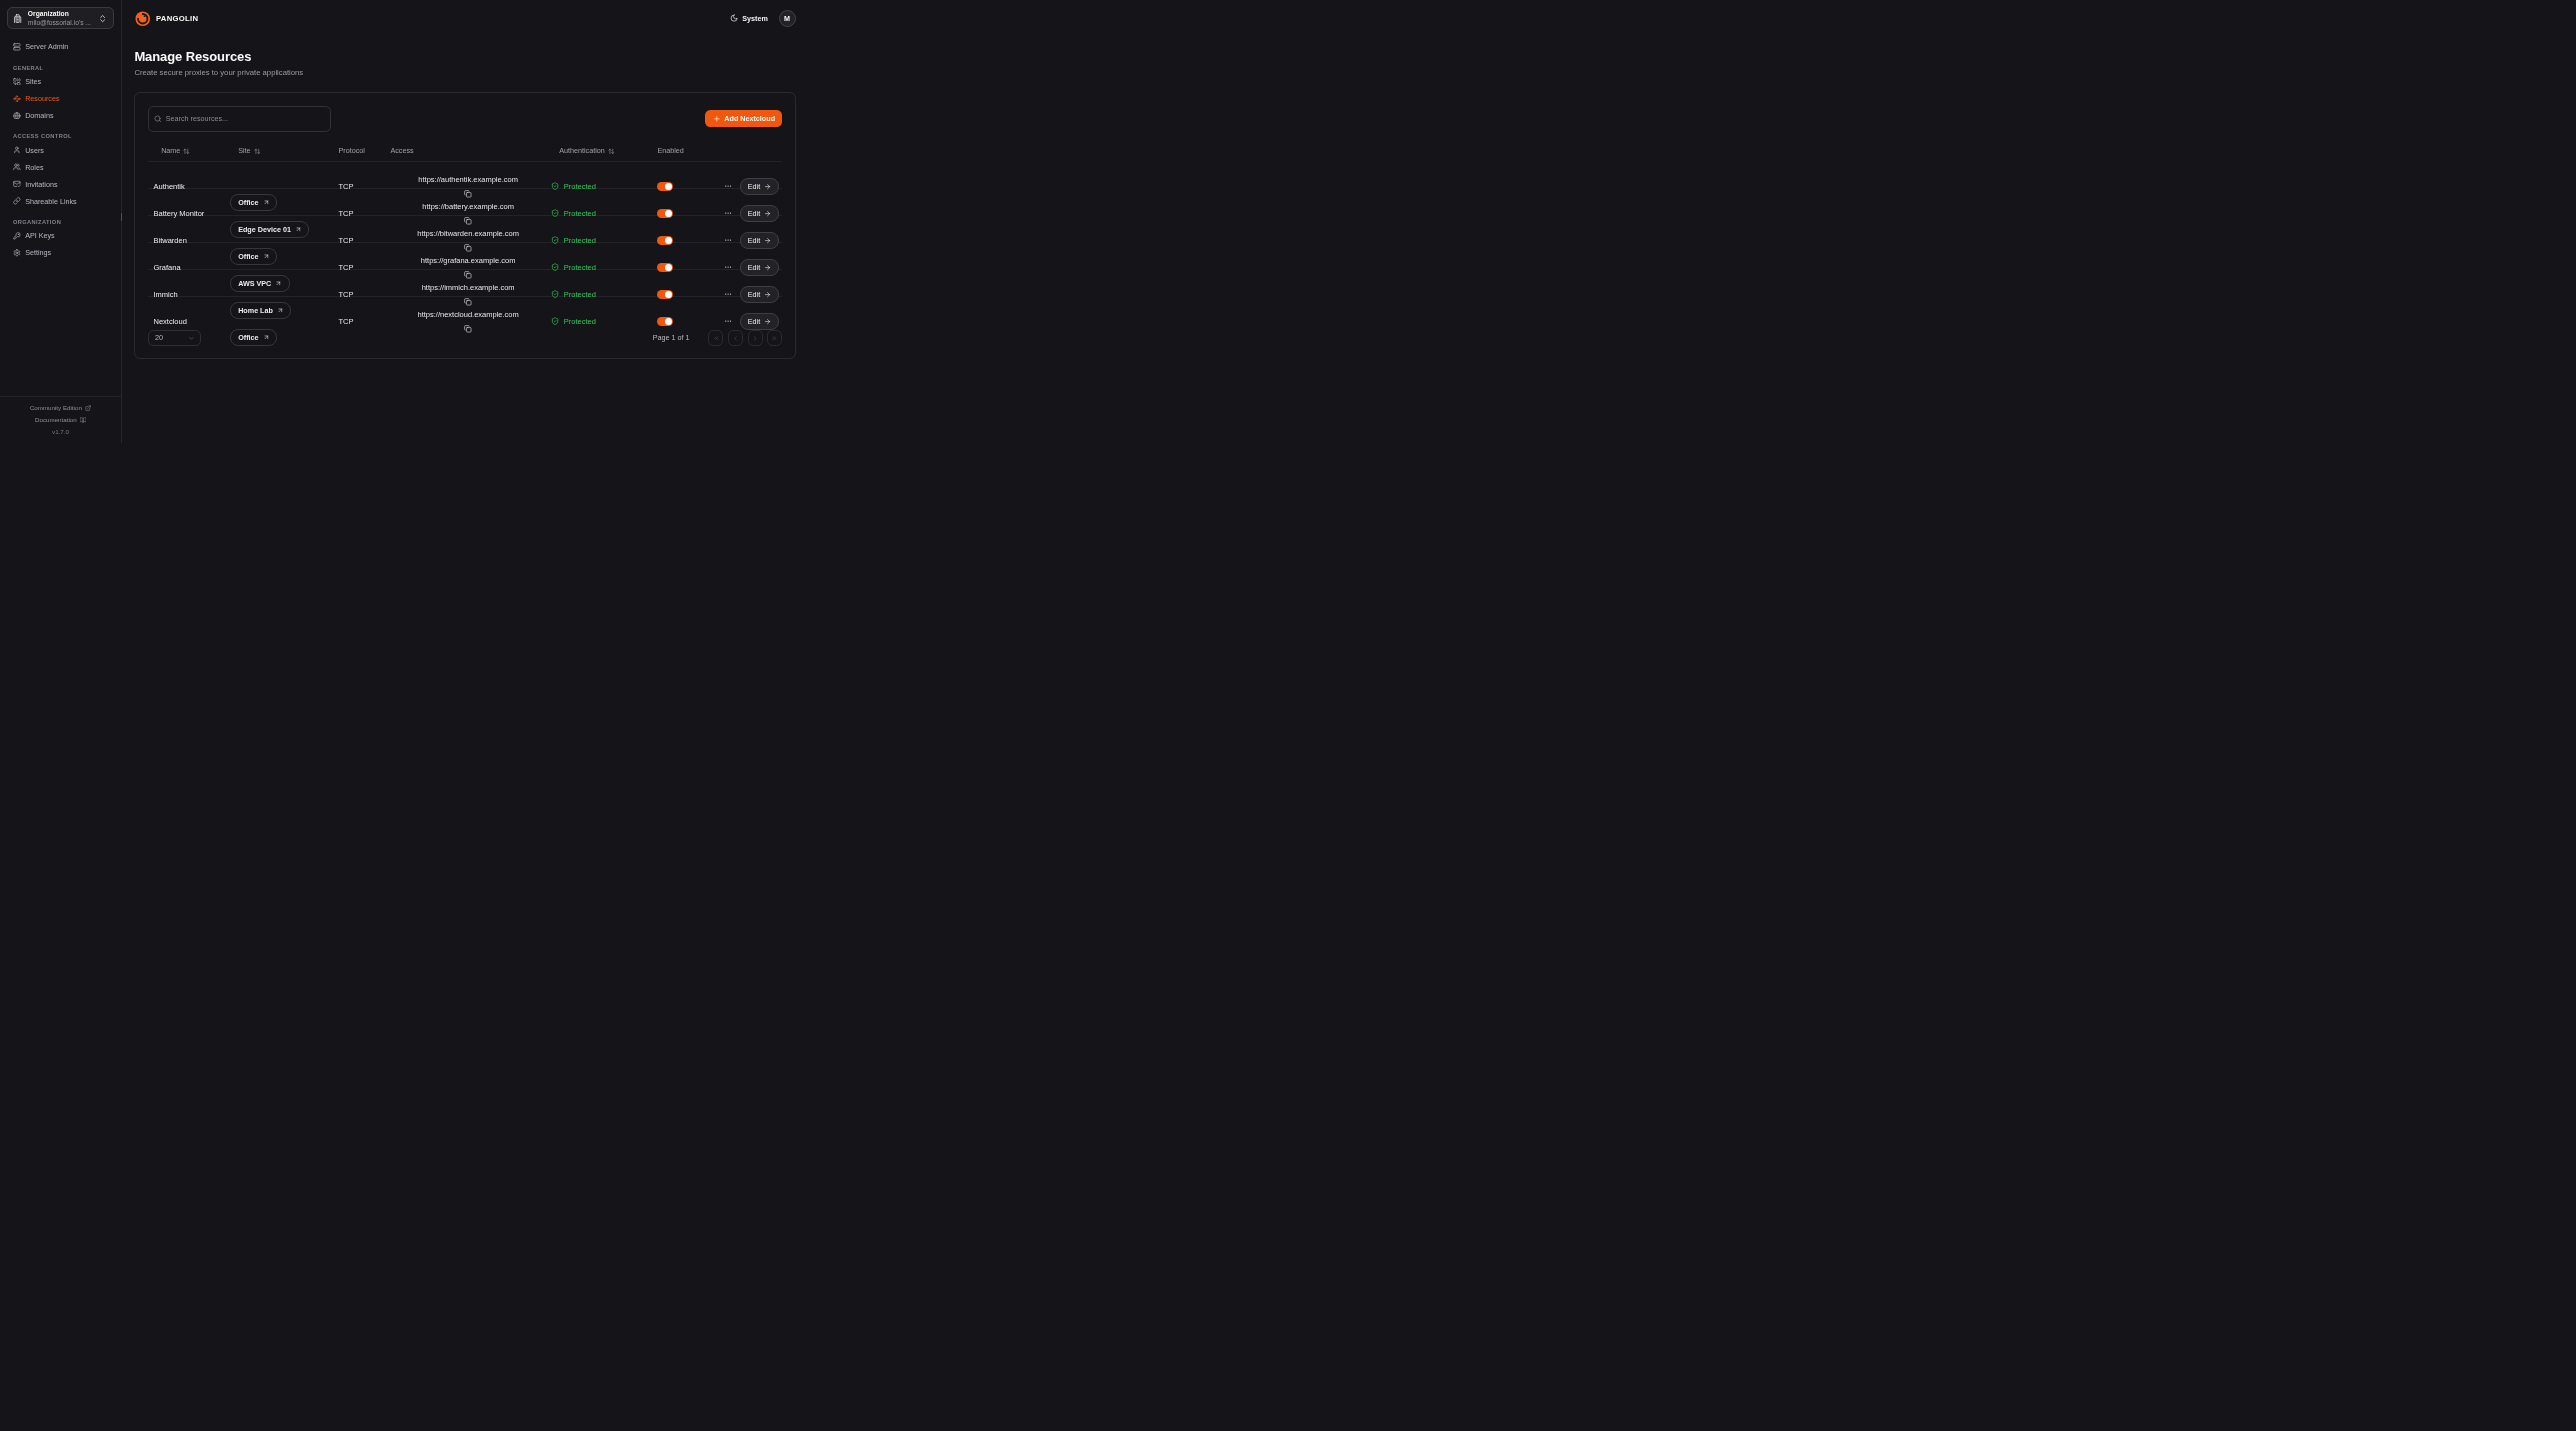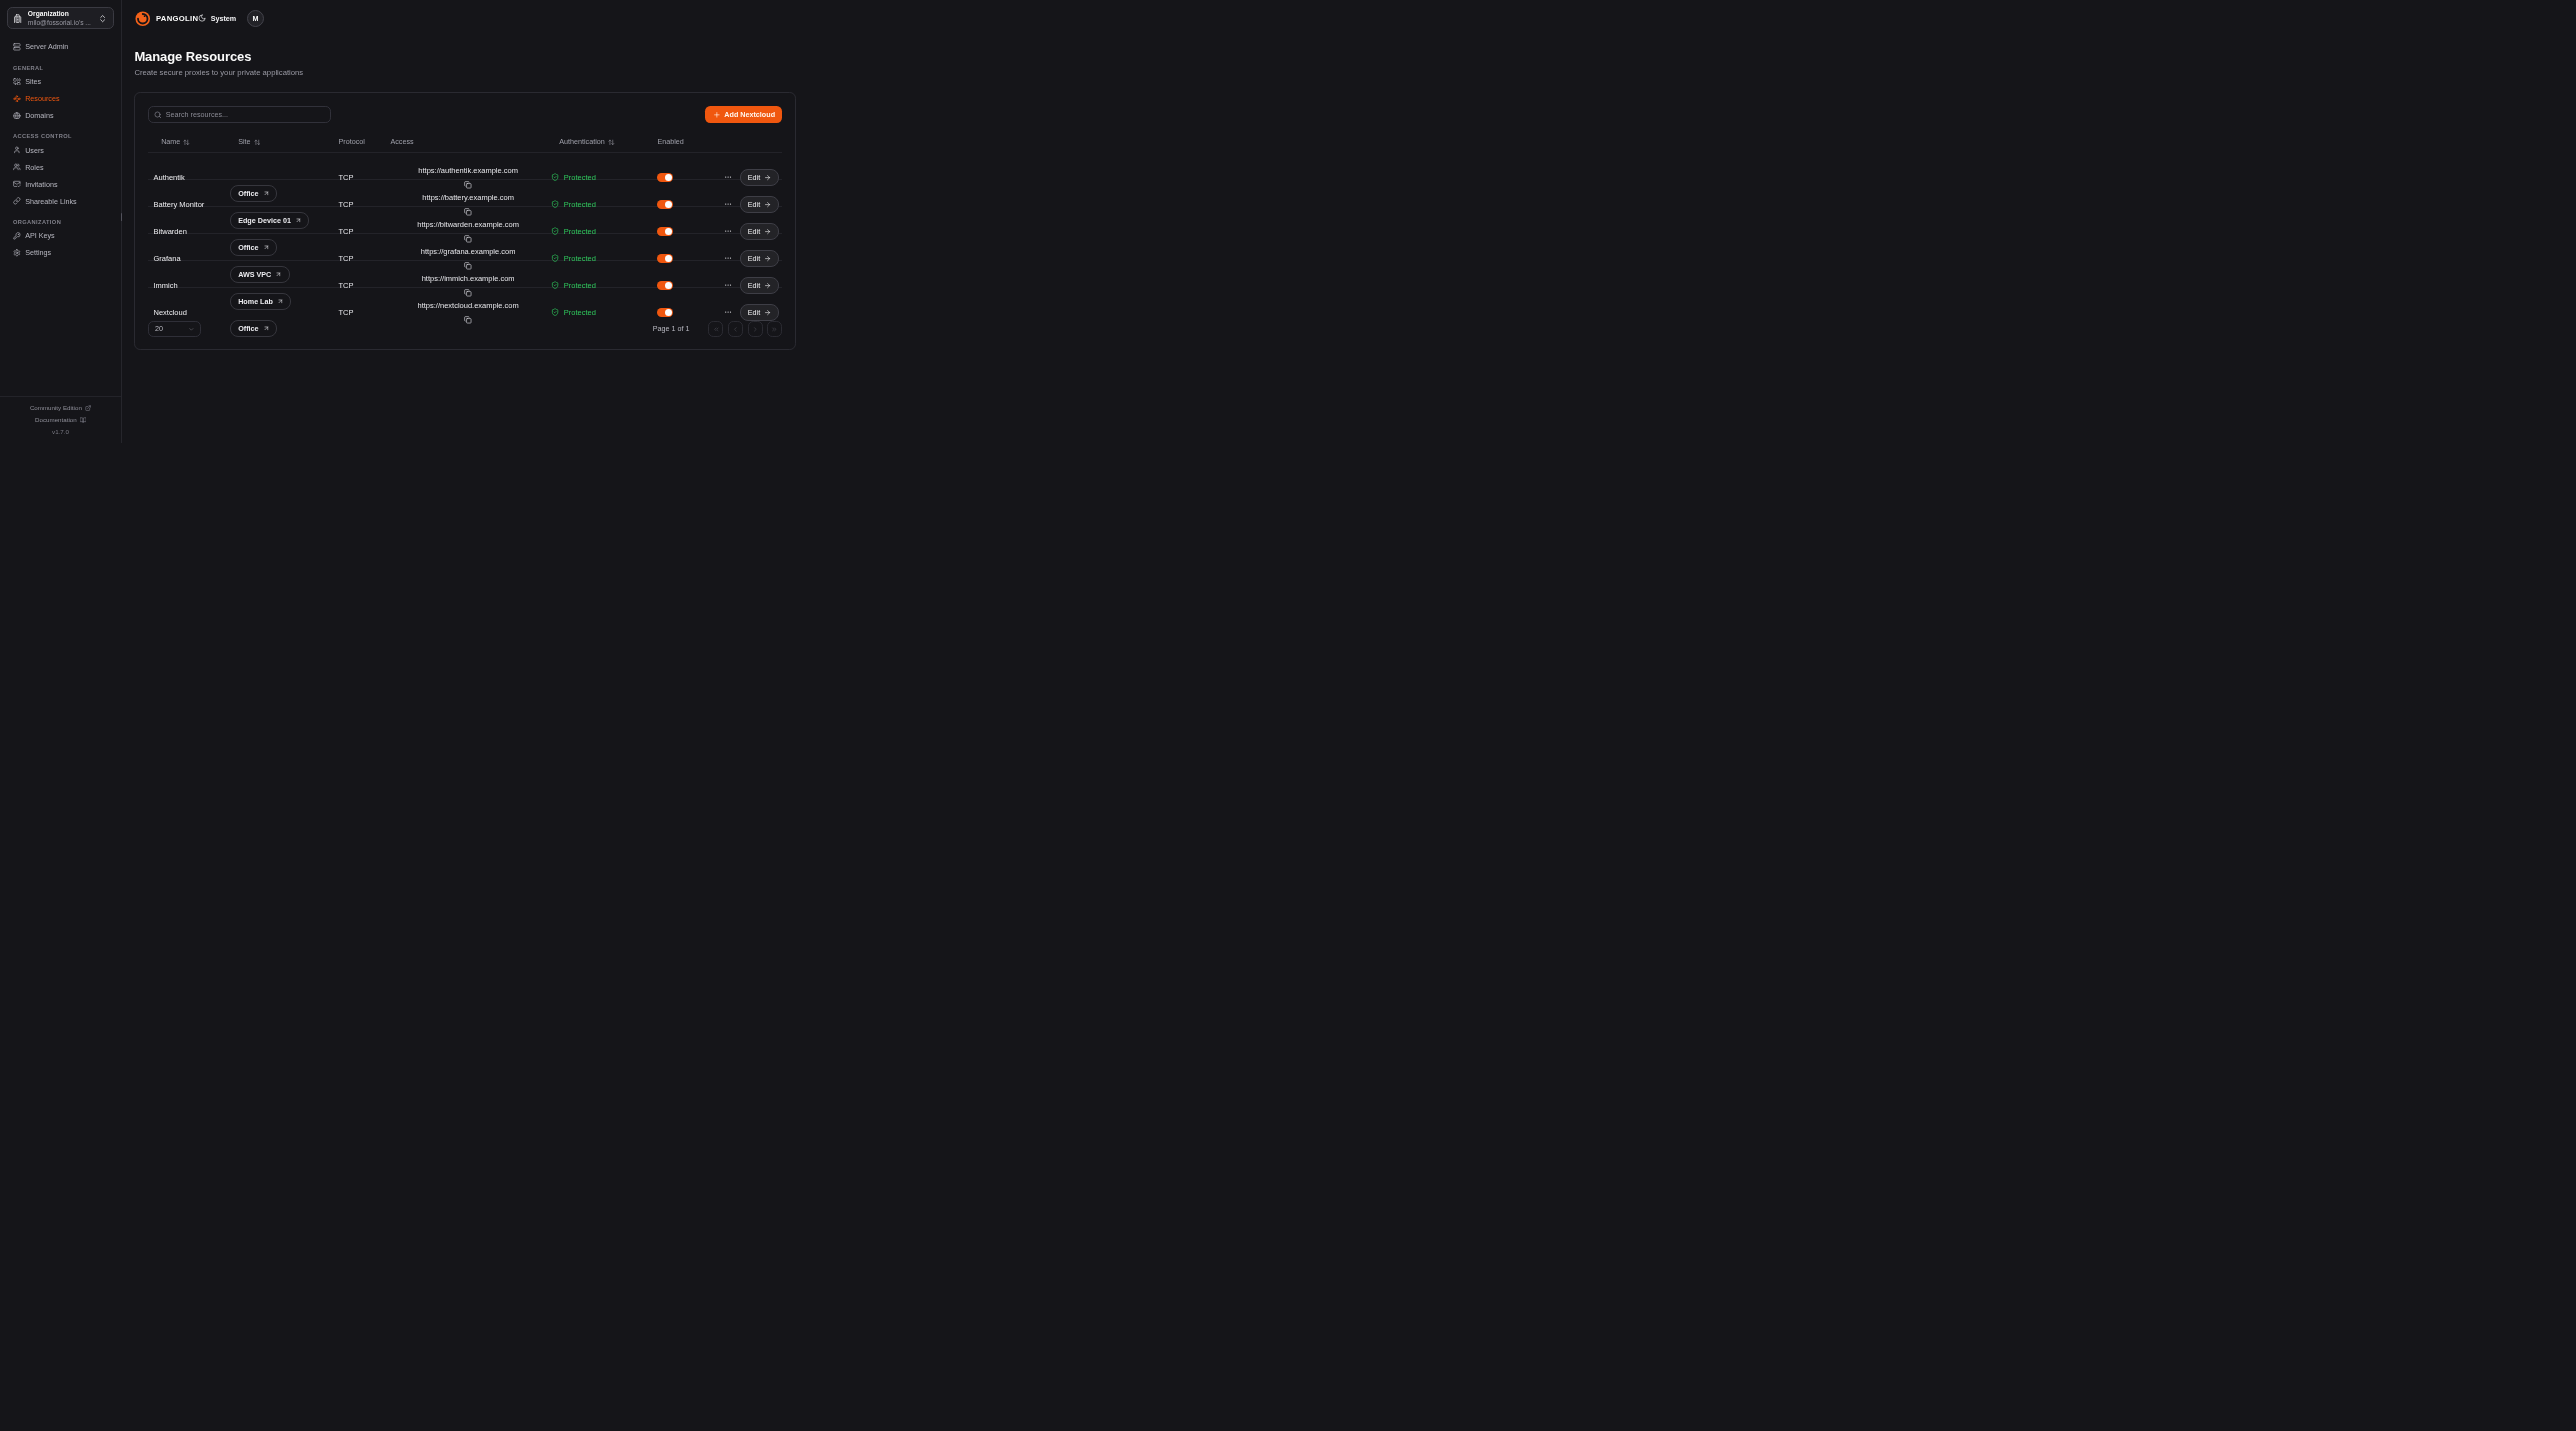--- a/index.html
+++ b/index.html
@@ -31,36 +31,36 @@
 
   .resize-handle { position:absolute; right:-1px; top:213px; width:1.5px; height:8.2px; background:#52525c; border-radius:1px; cursor:col-resize; }
 
   .sidebar-footer { border-top:0.5px solid #232329; padding:4.6px 0 5.2px; }
   .footer-line { display:flex; align-items:center; justify-content:center; gap:3.1px; font-size:6.2px; color:#8f8f99; height:12px; cursor:pointer; }
   .footer-line .icon { width:6.2px; height:6.2px; color:#8f8f99; }
   .footer-version { color:#7a7a84; cursor:default; }
 
   
   .main { flex:1; display:flex; flex-direction:column; padding:0 12.4px; overflow:hidden; }
-  .topbar { height:37px; display:flex; align-items:center; }
+  .topbar { height:37px; display:flex; align-items:center; justify-content:space-between; }
   .brand { display:flex; align-items:center; gap:4.1px; cursor:pointer; }
   .brand-logo { width:17.5px; height:17.5px; }
   .brand-name { font-size:7.7px; font-weight:700; letter-spacing:0.3px; color:#fafafa; }
   .topbar-right { display:flex; align-items:center; gap:10.8px; }
   .theme-toggle { display:flex; align-items:center; gap:4.1px; font-size:7.2px; font-weight:600; color:#f2f2f4; cursor:pointer; }
   .theme-toggle .icon { width:8.2px; height:8.2px; }
   .avatar { width:17px; height:17px; border-radius:50%; background:#222227; border:0.5px solid #43434b; display:flex; align-items:center; justify-content:center; font-size:7.2px; font-weight:700; color:#fafafa; cursor:pointer; }
 
   .page-header { margin-top:12.4px; }
   .page-title { font-size:13px; font-weight:800; color:#fafafa; letter-spacing:-0.1px; }
   .page-subtitle { margin-top:3.6px; font-size:7.7px; color:#9a9aa4; }
 
   .card { margin-top:15.5px; border:0.5px solid #2a2a31; border-radius:6.2px; padding:12.4px; }
   .toolbar { display:flex; align-items:center; justify-content:space-between; }
-  .search-box { width:183px; height:17px; border:0.5px solid #31313a; border-radius:5.2px; display:flex; align-items:center; gap:4.1px; padding:0 5.2px; color:#8a8a94; }
+  .search-box { width:183px; height:26px; border:0.5px solid #31313a; border-radius:5.2px; display:flex; align-items:center; gap:4.1px; padding:0 5.2px; color:#8a8a94; }
   .search-box .icon { width:7.7px; height:7.7px; }
   .search-box input { background:transparent; border:none; outline:none; color:#e4e4e9; font-size:7.2px; flex:1; font-family:inherit; }
   .search-box input::placeholder { color:#8a8a94; }
   .add-btn { height:17px; background:#f0570f; color:#fff6ef; border:none; border-radius:5.2px; display:flex; align-items:center; gap:4.1px; padding:0 7.2px; font-size:7.2px; font-weight:600; cursor:pointer; font-family:inherit; }
   .add-btn .icon { width:7.7px; height:7.7px; }
 
   .table { margin-top:9.3px; }
   .t-head, .t-row { display:grid; grid-template-columns:77px 108px 52px 161px 106px 67px 1fr; align-items:center; }
   .t-head { height:19.6px; font-size:7.2px; color:#9fa0aa; }
   .th { display:flex; align-items:center; gap:3.1px; padding-left:5.7px; cursor:default; }

